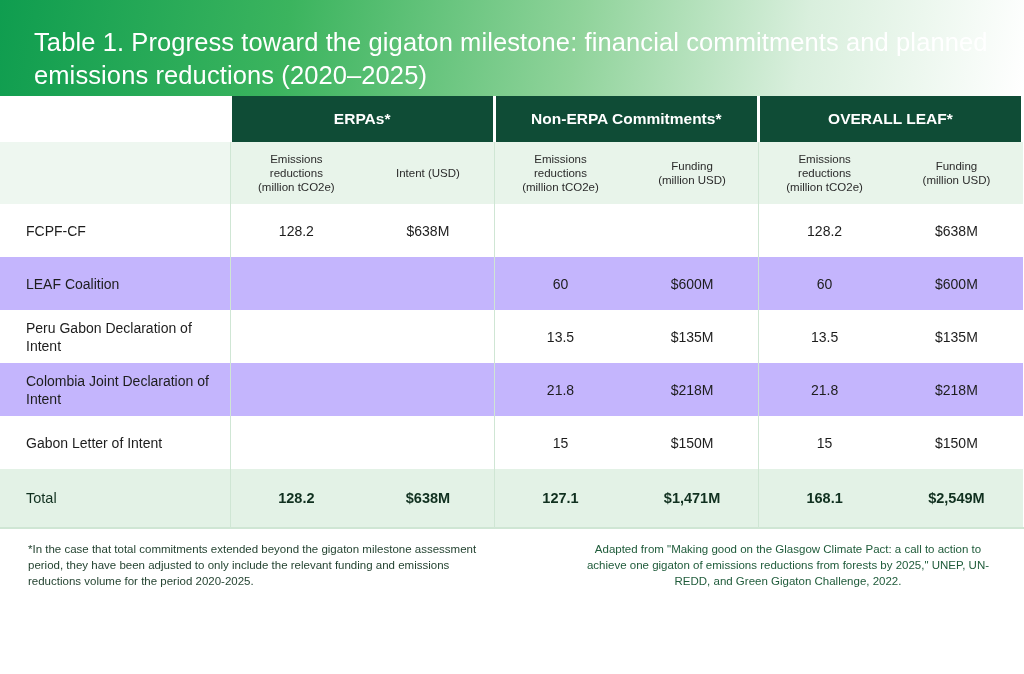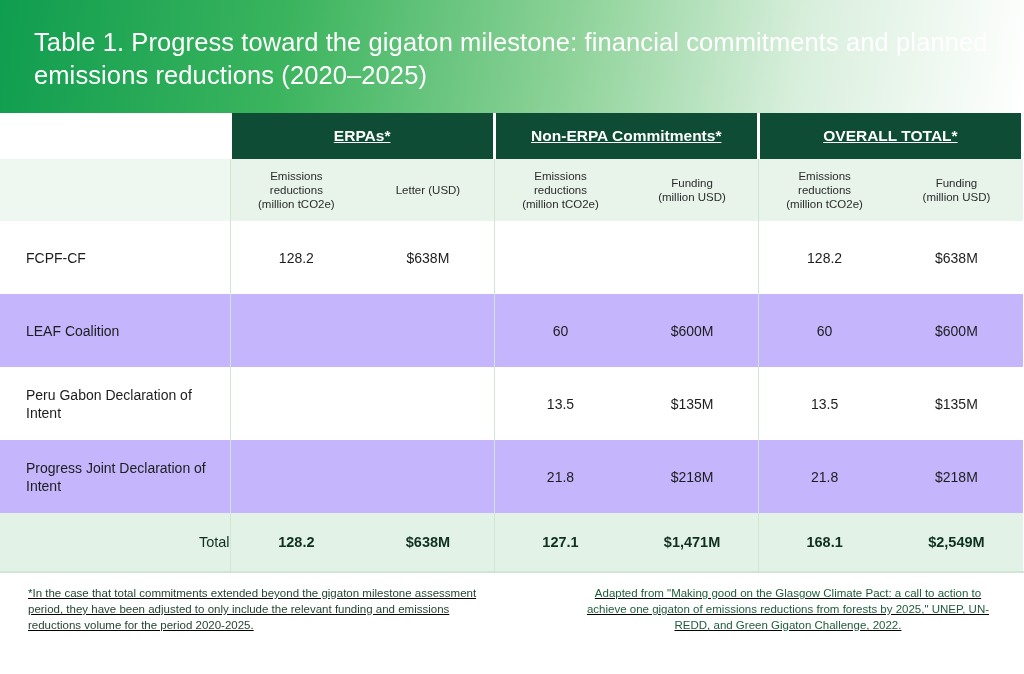--- a/index.html
+++ b/index.html
@@ -8,21 +8,21 @@
     font-family: "Liberation Sans", sans-serif;
     background: #ffffff;
     overflow: hidden;
   }
   .page { position: relative; width: 1024px; height: 674px; }
 
   
   .banner {
     position: relative;
     width: 1024px;
-    height: 113px;
+    height: 96px;
     background: linear-gradient(100deg, #0f9d4f 0%, #3bb45e 28%, #8fd39a 56%, #d9efdd 78%, #ffffff 100%);
     padding: 26px 34px 0 34px;
   }
   .banner-title {
     color: #ffffff;
     font-size: 25.5px;
     line-height: 33px;
     font-weight: 400;
     letter-spacing: 0.1px;
     max-width: 980px;
@@ -31,21 +31,21 @@
   
   table.data {
     border-collapse: collapse;
     width: 1024px;
     table-layout: fixed;
   }
   col.c-label { width: 230px; }
   col.c-num   { width: 132px; }
 
   
-  tr.group-head td { height: 46px; padding: 0; text-decoration: underline; }
+  tr.group-head td { height: 46px; padding: 0; }
   td.gh-blank { background: #ffffff; }
   td.gh {
     background: #0f4c36;
     color: #ffffff;
     font-size: 15.5px;
     font-weight: bold;
     text-align: center;
     vertical-align: middle;
     border-left: 3px solid #0f766e;
     border-right: 3px solid #ffffff;
@@ -60,21 +60,21 @@
     font-size: 11.5px;
     line-height: 14px;
     text-align: center;
     vertical-align: middle;
     padding: 2px 6px;
   }
   tr.sub-head td.sh-blank { background: #eef7f0; }
 
   
   tr.body-row td {
-    height: 73px;
+    height: 53px;
     font-size: 14px;
     color: #1d1d1d;
     vertical-align: middle;
     padding: 7px 8px;
   }
   tr.body-row td.label {
     text-align: left;
     padding-left: 26px;
     line-height: 18px;
   }
@@ -83,35 +83,34 @@
   tr.body-row.plain td { background: #ffffff; }
 
   tr.total-row td {
     height: 58px;
     font-size: 14.5px;
     font-weight: bold;
     color: #10301f;
     background: #e3f2e6;
     vertical-align: middle;
   }
-  tr.total-row td.label { text-align: right; padding-left: 26px; font-weight: normal; }
+  tr.total-row td.label { text-align: left; padding-left: 26px; font-weight: normal; }
   tr.total-row td.num { text-align: center; }
 
   
   .vsep-l { border-left: 1.5px solid #cfe6d4; }
   .vsep-r { border-right: 1.5px solid #cfe6d4; }
 
   
   .footer {
     position: relative;
     display: flex;
     justify-content: space-between;
     padding: 14px 26px 0 28px;
     gap: 40px;
-    text-decoration: underline;
   }
   .footnote-left {
     width: 470px;
     font-size: 11.5px;
     line-height: 16px;
     color: #1f3f2c;
     text-align: left;
   }
   .footnote-right {
     width: 420px;
@@ -144,30 +143,30 @@
       <col class="c-num">
         <col class="c-num">
         <col class="c-num">
         <col class="c-num">
     </colgroup>
     <thead>
       <tr class="group-head">
         <td class="gh-blank"></td>
         <td class="gh first" colspan="2">ERPAs*</td>
         <td class="gh" colspan="2">Non-ERPA Commitments*</td>
-        <td class="gh" colspan="2">OVERALL TOTAL*</td>
+        <td class="gh" colspan="2">OVERALL LEAF*</td>
       </tr>
       <tr class="sub-head">
         <td class="sh-blank"></td>
         <td class="vsep-l">
           <div>Emissions</div>
           <div>reductions</div>
           <div>(million tCO2e)</div>
         </td>
-        <td class="vsep-r">Letter (USD)</td>
+        <td class="vsep-r">Intent (USD)</td>
         <td>
           <div>Emissions</div>
           <div>reductions</div>
           <div>(million tCO2e)</div>
         </td>
         <td class="vsep-r">
           <div>Funding</div>
           <div>(million USD)</div>
         </td>
         <td>
@@ -203,27 +202,36 @@
       <tr class="body-row plain">
         <td class="label">Peru Gabon Declaration of Intent</td>
         <td class="num vsep-l"></td>
         <td class="num vsep-r"></td>
         <td class="num">13.5</td>
         <td class="num vsep-r">$135M</td>
         <td class="num">13.5</td>
         <td class="num">$135M</td>
       </tr>
       <tr class="body-row alt">
-        <td class="label">Progress Joint Declaration of Intent</td>
+        <td class="label">Colombia Joint Declaration of Intent</td>
         <td class="num vsep-l"></td>
         <td class="num vsep-r"></td>
         <td class="num">21.8</td>
         <td class="num vsep-r">$218M</td>
         <td class="num">21.8</td>
         <td class="num">$218M</td>
+      </tr>
+      <tr class="body-row plain">
+        <td class="label">Gabon Letter of Intent</td>
+        <td class="num vsep-l"></td>
+        <td class="num vsep-r"></td>
+        <td class="num">15</td>
+        <td class="num vsep-r">$150M</td>
+        <td class="num">15</td>
+        <td class="num">$150M</td>
       </tr>
       <tr class="total-row">
         <td class="label">Total</td>
         <td class="num vsep-l">128.2</td>
         <td class="num vsep-r">$638M</td>
         <td class="num">127.1</td>
         <td class="num vsep-r">$1,471M</td>
         <td class="num">168.1</td>
         <td class="num">$2,549M</td>
       </tr>

